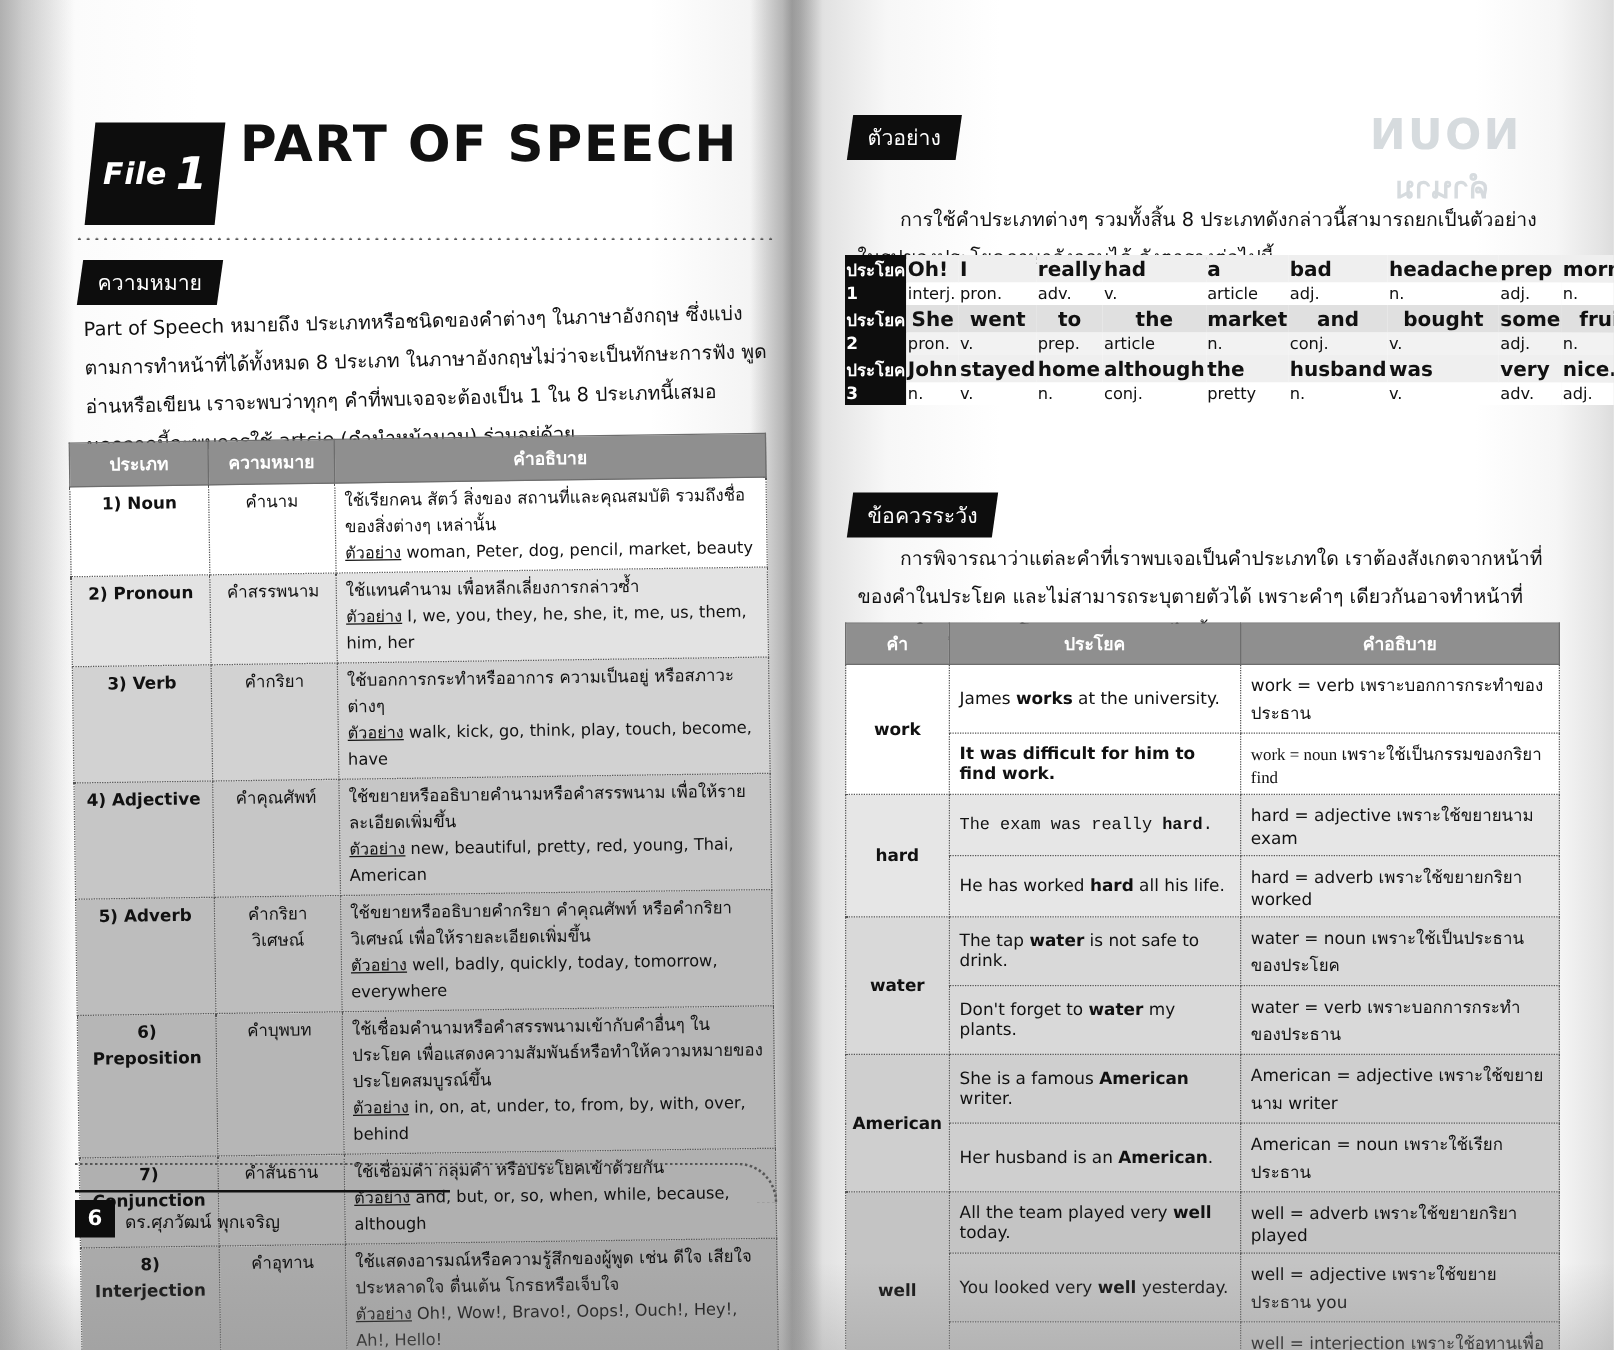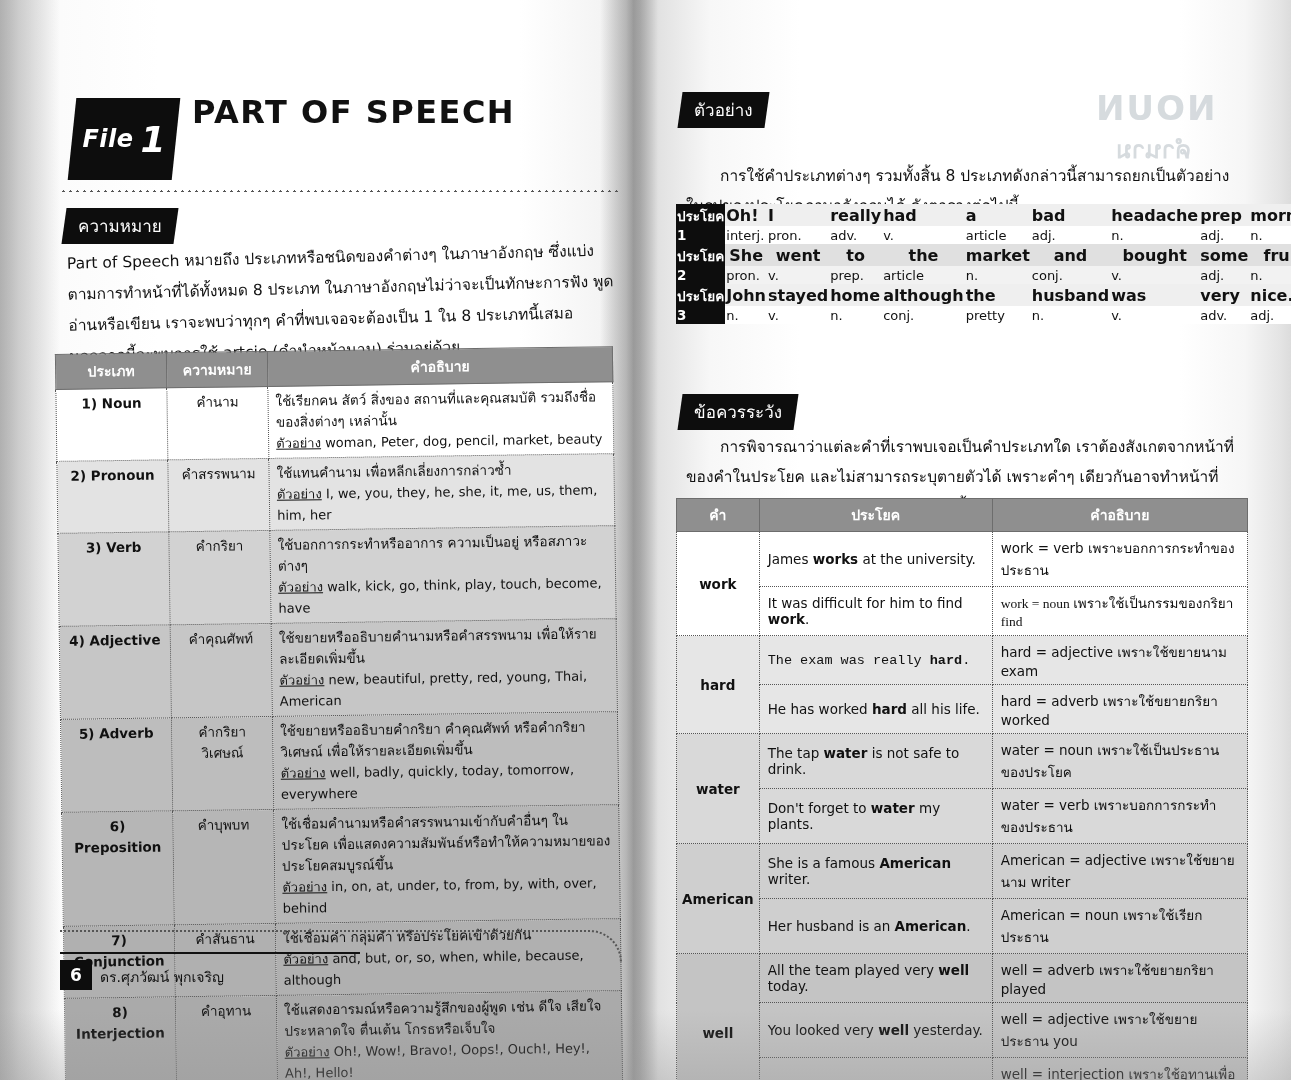--- a/index.html
+++ b/index.html
@@ -31,21 +31,21 @@
 
   
   .file-badge{
     position:absolute;left:72px;top:98px;width:104px;height:82px;background:#0d0d0d;
     color:#fff;transform:skewX(-6deg);
   }
   .file-badge .inner{transform:skewX(6deg);display:flex;align-items:center;justify-content:center;height:100%;gap:7px;}
   .file-badge .ftxt{font-size:24px;font-style:italic;font-weight:bold;letter-spacing:.5px;}
   .file-badge .fnum{font-size:36px;font-weight:bold;font-style:italic;}
   .title-en{
-    position:absolute;left:192px;top:93px;font-size:32px;font-weight:bold;letter-spacing:1.5px;
+    position:absolute;left:192px;top:93px;font-size:40px;font-weight:bold;letter-spacing:1.5px;
     font-family:"DejaVu Sans","Liberation Sans",sans-serif;
   }
   .title-th{position:absolute;left:192px;top:133px;font-size:23px;}
 
   .dotline{
     position:absolute;left:60px;top:190px;width:560px;height:2px;
     background-image:radial-gradient(circle,#555 1px,rgba(0,0,0,0) 1.3px);
     background-size:7px 3px;background-repeat:repeat-x;
   }
   .dotcurve{
@@ -358,21 +358,21 @@
         <tbody>
 
           <tr class="shade0">
             <td class="w-word" rowspan="2" style="border:1px dotted #555;padding:5px;text-align:center;font-weight:bold;font-size:13.5px;">work</td>
             <td style="border:1px dotted #555;padding:5px 8px;font-size:13.5px;">
               <span>James </span><b>works</b><span> at the university.</span>
             </td>
             <td style="border:1px dotted #555;padding:5px 8px;font-size:13.5px;">work = verb เพราะบอกการกระทำของประธาน</td>
           </tr>
           <tr class="shade0">
-            <td style="border:1px dotted #555;padding:5px 8px;font-size:13.5px;">
+            <td style="border:1px dotted #555;padding:5px 8px;font-size:13.5px;font-weight:bold;">
               <span>It was difficult for him to find </span><b>work</b><span>.</span>
             </td>
             <td style="border:1px dotted #555;padding:5px 8px;font-size:13.5px;font-family:Liberation Serif, serif;">work = noun เพราะใช้เป็นกรรมของกริยา find</td>
           </tr>
 
           <tr class="shade1">
             <td class="w-word" rowspan="2" style="border:1px dotted #555;padding:5px;text-align:center;font-weight:bold;font-size:13.5px;">hard</td>
             <td style="border:1px dotted #555;padding:5px 8px;font-size:13.5px;font-family:Liberation Mono, monospace;">
               <span>The exam was really </span><b>hard</b><span>.</span>
             </td>

